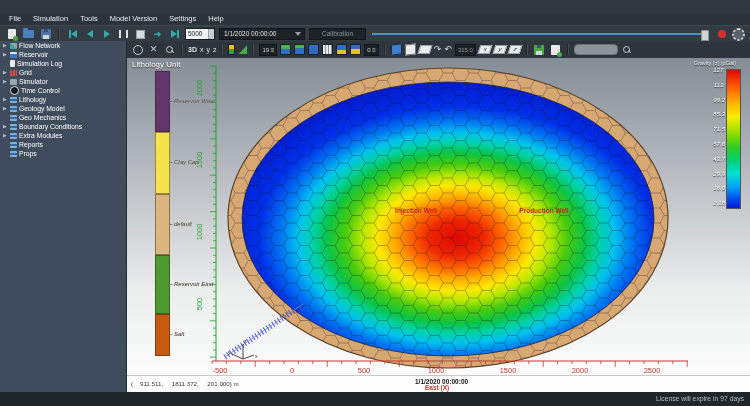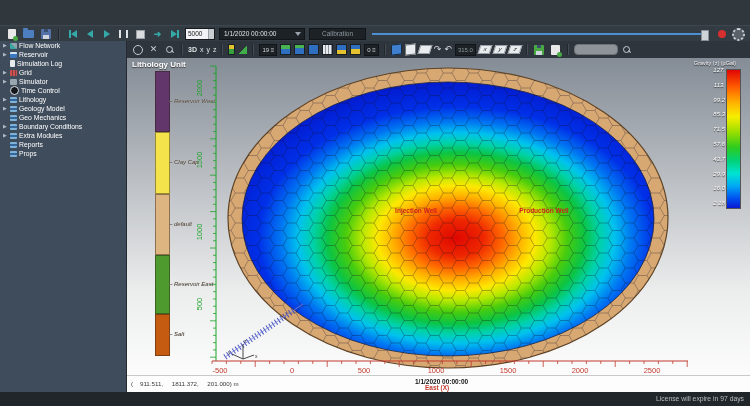--- a/index.html
+++ b/index.html
@@ -71,21 +71,21 @@
   .badge{height:10px;background:#1d2226;border:1px solid #12161a;color:#cfd4d9;font-size:6px;line-height:10px;padding:0 2px;}
   .cube{width:9px;height:9px;transform:skewY(-6deg);}
   .flagp{width:10px;height:7px;background:#e8ecef;transform:skewX(-18deg);border:1px solid #9aa0a6;
         color:#16181a;font-size:5.5px;line-height:7px;text-align:center;font-style:italic;}
   .rot{color:#d9dde0;font-size:9px;line-height:9px;}
   .searchbox{width:42px;height:9px;background:#8e9399;border-radius:4px;border:1px solid #6d7277;}
   
   .viewport{position:absolute;top:58px;left:127px;width:623px;bottom:14px;
         background:linear-gradient(180deg,#848c96 0%,#b9bdc2 35%,#eceded 70%,#ffffff 100%);}
   .legend{position:absolute;left:0;top:0;width:120px;}
-  .legend-title{position:absolute;left:5px;top:2px;color:#fff;font-size:8px;font-weight:bold;text-shadow:0 1px 1px #333;}
+  .legend-title{position:absolute;left:5px;top:2px;color:#fff;font-size:8px;font-weight:normal;text-shadow:0 1px 1px #333;}
   .lbar{position:absolute;left:28px;width:13px;border:1px solid rgba(40,30,20,.45);}
   .llabel{position:absolute;left:42px;color:#4b3d2e;font-size:6px;font-style:italic;white-space:nowrap;text-shadow:0 0 1px #cfcfcf;}
   .llabel::before{content:"– ";}
   .cbar{position:absolute;left:556px;top:2px;width:64px;}
   .cbar-title{color:#f0f2f4;font-size:5.5px;text-align:center;text-shadow:0 1px 1px #222;white-space:nowrap;}
   .cbar-body{position:relative;height:142px;margin-top:1px;}
   .cbar-bar{position:absolute;right:6px;top:2px;width:13px;height:138px;border:1px solid #555;
         background:linear-gradient(180deg,#e00505 0%,#ff5a00 12%,#ffb400 24%,#f6ee00 34%,#9ade00 45%,#2ecc1e 56%,#00d27a 66%,#00e3d2 75%,#00a9f5 84%,#0051f0 93%,#0a19d2 100%);}
   .cb-tick{position:absolute;right:22px;color:#fff;font-size:6px;font-style:italic;text-shadow:0 1px 1px #333;}
   .vstatus{position:absolute;left:0;right:0;bottom:0;height:16px;background:#fdfdfd;border-top:1px solid #c9c9c9;}
@@ -96,20 +96,28 @@
   
   .statusbar{position:absolute;left:0;right:0;bottom:0;height:14px;background:#21262b;}
   .license{position:absolute;right:6px;top:3px;color:#b8bec4;font-size:6.8px;}
 </style>
 </head>
 <body>
 
 <div id="app">
 
 
+  <div class="menubar">
+      <span class="menu-item">File</span>
+      <span class="menu-item">Simulation</span>
+      <span class="menu-item">Tools</span>
+      <span class="menu-item">Model Version</span>
+      <span class="menu-item">Settings</span>
+      <span class="menu-item">Help</span>
+    </div>
 
   <div class="toolbar1">
     <span class="ticon">
         <span class="file-new"></span>
       </span>
     <span class="ticon">
         <span class="folder"></span>
       </span>
     <span class="ticon">
         <span class="floppy"></span>

